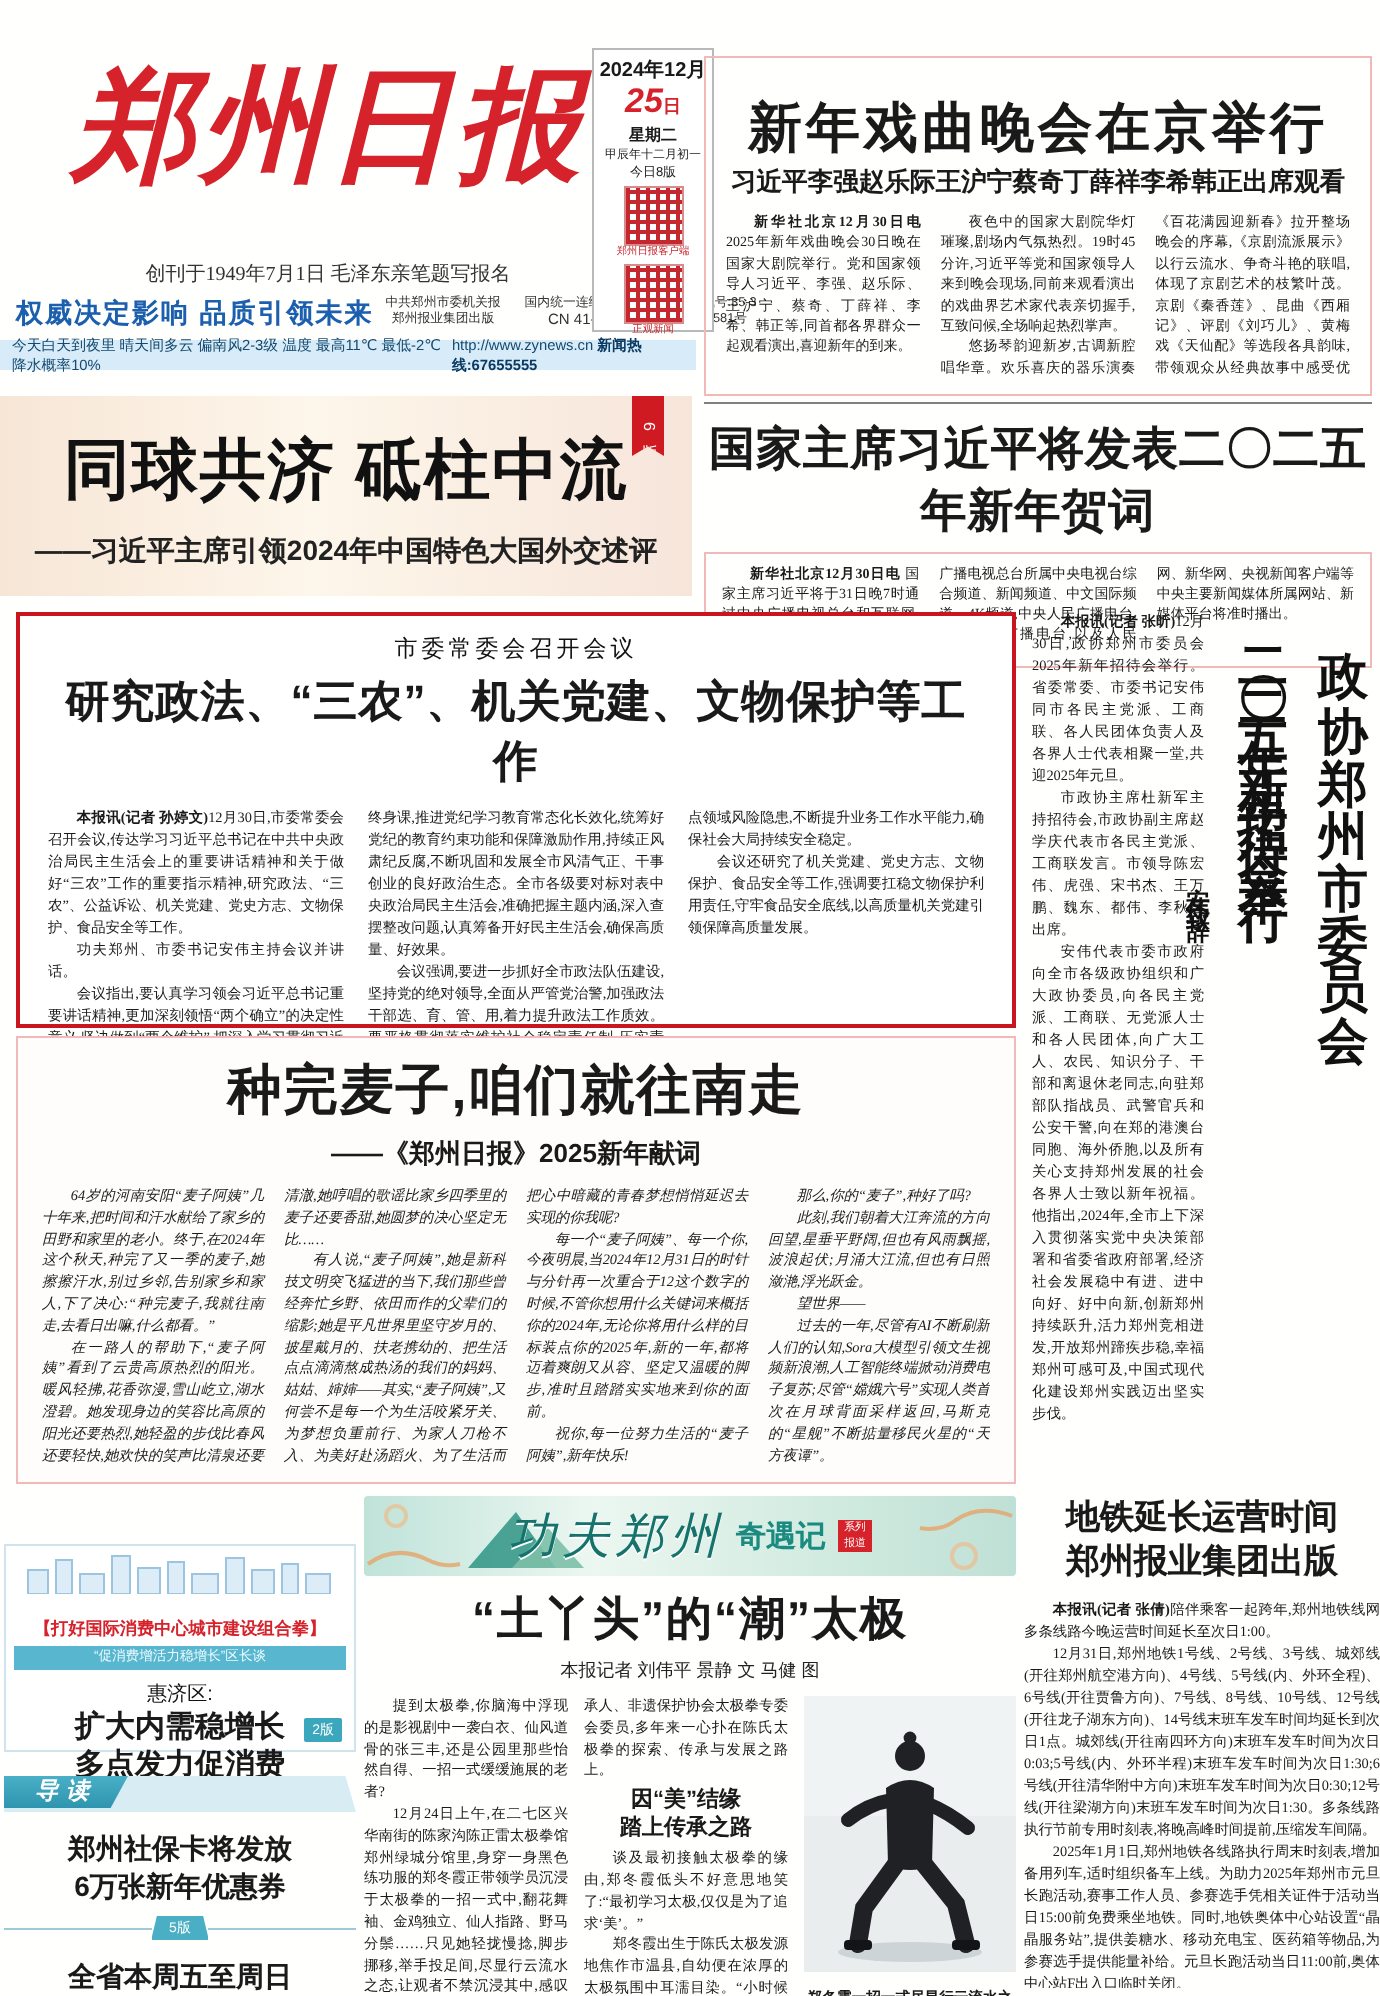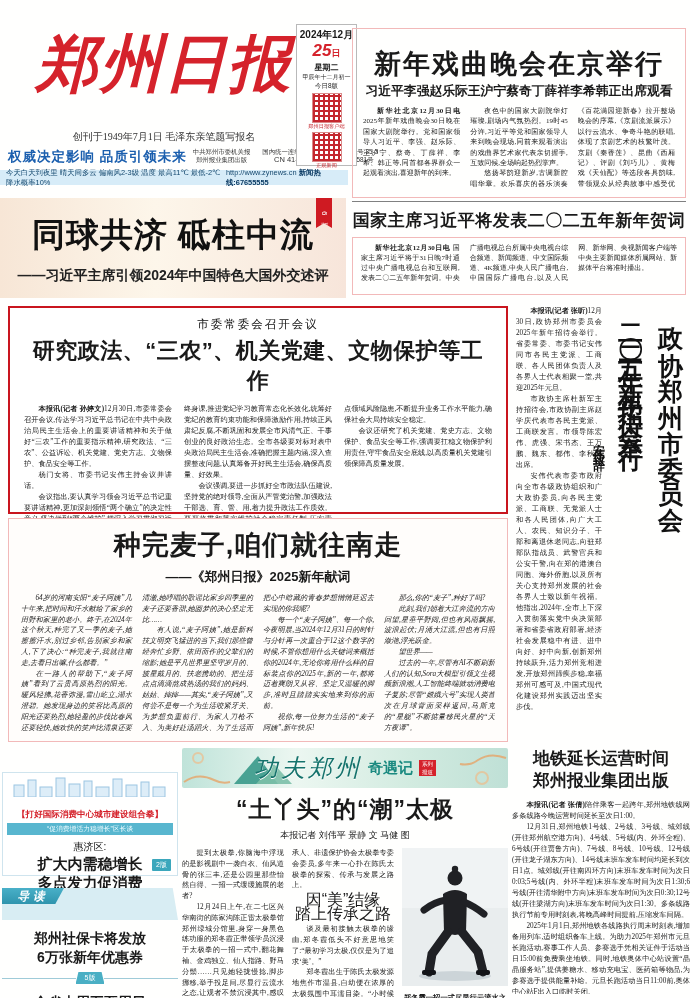--- a/index.html
+++ b/index.html
@@ -51,21 +51,21 @@
   #diplomacy-banner{left:0;top:198px;width:346px;height:100px;
       background:linear-gradient(90deg,#f7e6d6,#fdf6ea 45%,#f7e5da);}
   #diplomacy-title{padding-top:15px;font-size:33px;font-weight:900;text-align:center;letter-spacing:1px;color:#111;}
   #diplomacy-sub{font-size:14px;font-weight:bold;text-align:center;margin-top:9px;color:#222;}
   #ribbon-badge{position:absolute;right:14px;top:0;width:16px;height:30px;background:#cf1a22;color:#fff;
       font-size:8px;writing-mode:vertical-rl;text-align:center;line-height:16px;
       clip-path:polygon(0 0,100% 0,100% 100%,50% 84%,0 100%);}
 
   
   #greeting-box{left:352px;top:201px;width:334px;height:99px;}
-  #greeting-headline{border-top:1px solid #808080;padding-top:7px;font-size:17px;font-weight:900;
+  #greeting-headline{border-top:1px solid #808080;padding-top:7px;font-size:23px;font-weight:900;
       text-align:center;letter-spacing:0.5px;}
   #greeting-body{margin-top:5px;border:1px solid #f2b9b9;padding:5px 8px;height:58px;overflow:hidden;
       column-count:3;column-gap:10px;column-fill:auto;font-size:7px;line-height:10px;box-sizing:border-box;}
 
   
   #committee-box{left:8px;top:306px;width:500px;height:208px;border:2px solid #c9151e;padding:9px 14px;background:#fff;}
   #committee-kicker{font-size:11.5px;text-align:center;letter-spacing:2px;color:#111;}
   #committee-headline{font-size:22px;font-weight:900;text-align:center;margin-top:4px;letter-spacing:0.5px;}
   #committee-body{margin-top:8px;height:132px;overflow:hidden;column-count:3;column-gap:12px;column-fill:auto;
       font-size:7.2px;line-height:11px;}
@@ -91,21 +91,21 @@
   #consumption-title{font-size:8.6px;font-weight:900;color:#d5222b;text-align:center;margin-top:12px;white-space:nowrap;}
   #consumption-bar{height:12px;margin:2px 4px 0;background:#58b6cf;color:#ecfbff;font-size:6.8px;
       text-align:center;line-height:12px;}
   #consumption-kicker{font-size:10px;text-align:center;margin-top:5px;color:#111;}
   .bl-head{font-size:15px;font-weight:900;text-align:center;line-height:19px;}
   .page-chip{position:absolute;right:6px;bottom:4px;background:#3ba7bc;color:#fff;font-size:7px;
       padding:1px 4px;border-radius:1px;}
 
   
   #daodu-box{left:2px;top:888px;width:176px;height:108px;}
-  #daodu-tabrow{height:32px;background:#d8edf3;clip-path:polygon(0 0,97% 0,100% 100%,0 100%);position:relative;}
+  #daodu-tabrow{height:18px;background:#d8edf3;clip-path:polygon(0 0,97% 0,100% 100%,0 100%);position:relative;}
   #daodu-tab{position:absolute;left:0;top:0;width:62px;height:16px;
       background:linear-gradient(#49b0c8,#2f94ad);color:#fff;font-weight:900;font-style:italic;
       font-size:11.5px;text-align:center;line-height:16px;letter-spacing:4px;
       clip-path:polygon(0 0,100% 0,86% 100%,0 100%);}
   .teaser{font-size:14px;font-weight:900;text-align:center;line-height:18.5px;margin-top:9px;}
   .sep-row{display:flex;align-items:center;margin-top:6px;}
   .sep-line{flex:1;height:1px;background:#9fcbd8;}
   .sep-badge{background:#4aafc4;color:#fff;font-size:7px;padding:1px 9px;
       clip-path:polygon(10% 0,90% 0,100% 100%,0 100%);}
 
@@ -116,21 +116,21 @@
   #kungfu-banner-text{position:absolute;left:0;top:0;width:100%;height:100%;display:flex;
       align-items:center;justify-content:center;gap:6px;}
   #kungfu-title{font-size:24px;font-weight:400;font-style:italic;color:#15736c;letter-spacing:3px;
       text-shadow:0 1px 0 #fff;}
   #kungfu-subtitle{font-size:15px;font-weight:900;color:#1b8a80;}
   #kungfu-badge{width:17px;height:16px;background:#d5222b;color:#fff;font-size:5.4px;line-height:8px;text-align:center;}
   #kungfu-headline{font-size:23px;font-weight:900;text-align:center;margin-top:6px;letter-spacing:1px;}
   #kungfu-byline{font-size:9px;text-align:center;margin-top:4px;color:#222;}
   #kungfu-content{margin-top:6px;display:flex;gap:8px;}
   .kf-col{width:102px;height:152px;overflow:hidden;font-size:7.2px;line-height:10.8px;}
-  .kf-sub{font-size:16px;font-weight:400;text-align:center;line-height:14px;margin:2px 0 3px;text-indent:0;}
+  .kf-sub{font-size:11px;font-weight:700;text-align:center;line-height:14px;margin:2px 0 3px;text-indent:0;}
   #kungfu-photo-wrap{width:106px;}
   #kungfu-caption{font-size:7.3px;font-weight:bold;text-align:center;margin-top:3px;line-height:9px;}
 
   
   #metro-box{left:512px;top:748px;width:178px;height:250px;}
   .metro-head{font-size:17px;font-weight:900;text-align:center;line-height:22px;}
   #metro-body{margin-top:8px;height:194px;overflow:hidden;font-size:7.2px;line-height:11px;}
 </style>
 </head>
 <body>
@@ -202,21 +202,21 @@
     <div class="jc" id="greeting-body">
       <p><span class="lead">新华社北京12月30日电</span><span> 国家主席习近平将于31日晚7时通过中央广播电视总台和互联网,发表二〇二五年新年贺词。中央广播电视总台所属中央电视台综合频道、新闻频道、中文国际频道、4K频道,中央人民广播电台,中国国际广播电台,以及人民网、新华网、央视新闻客户端等中央主要新闻媒体所属网站、新媒体平台将准时播出。</span></p>
     </div>
   </div>
 
   <div class="abs" id="committee-box">
     <div class="sans" id="committee-kicker">市委常委会召开会议</div>
     <div class="sans" id="committee-headline">研究政法、“三农”、机关党建、文物保护等工作</div>
     <div class="jc" id="committee-body">
       <p><span class="lead">本报讯(记者 孙婷文)</span><span>12月30日,市委常委会召开会议,传达学习习近平总书记在中共中央政治局民主生活会上的重要讲话精神和关于做好“三农”工作的重要指示精神,研究政法、“三农”、公益诉讼、机关党建、党史方志、文物保护、食品安全等工作。</span></p>
-      <p>杨门女将、市委书记安伟主持会议并讲话。</p>
+      <p>功夫郑州、市委书记安伟主持会议并讲话。</p>
       <p>会议指出,要认真学习领会习近平总书记重要讲话精神,更加深刻领悟“两个确立”的决定性意义,坚决做到“两个维护”,把深入学习贯彻习近平新时代中国特色社会主义思想作为必修课、终身课,推进党纪学习教育常态化长效化,统筹好党纪的教育约束功能和保障激励作用,持续正风肃纪反腐,不断巩固和发展全市风清气正、干事创业的良好政治生态。全市各级要对标对表中央政治局民主生活会,准确把握主题内涵,深入查摆整改问题,认真筹备开好民主生活会,确保高质量、好效果。</p>
       <p>会议强调,要进一步抓好全市政法队伍建设,坚持党的绝对领导,全面从严管党治警,加强政法干部选、育、管、用,着力提升政法工作质效。要严格贯彻落实维护社会稳定责任制,压实责任、完善机制、形成合力,协同联动分析研判重点领域风险隐患,不断提升业务工作水平能力,确保社会大局持续安全稳定。</p>
       <p>会议还研究了机关党建、党史方志、文物保护、食品安全等工作,强调要扛稳文物保护利用责任,守牢食品安全底线,以高质量机关党建引领保障高质量发展。</p>
     </div>
   </div>
 
   <div class="abs jc" id="cppcc-body">
     <p><span class="lead">本报讯(记者 张昕)</span><span>12月30日,政协郑州市委员会2025年新年招待会举行。省委常委、市委书记安伟同市各民主党派、工商联、各人民团体负责人及各界人士代表相聚一堂,共迎2025年元旦。</span></p>
     <p>市政协主席杜新军主持招待会,市政协副主席赵学庆代表市各民主党派、工商联发言。市领导陈宏伟、虎强、宋书杰、王万鹏、魏东、都伟、李秋红出席。</p>
     <p>安伟代表市委市政府向全市各级政协组织和广大政协委员,向各民主党派、工商联、无党派人士和各人民团体,向广大工人、农民、知识分子、干部和离退休老同志,向驻郑部队指战员、武警官兵和公安干警,向在郑的港澳台同胞、海外侨胞,以及所有关心支持郑州发展的社会各界人士致以新年祝福。他指出,2024年,全市上下深入贯彻落实党中央决策部署和省委省政府部署,经济社会发展稳中有进、进中向好、好中向新,创新郑州持续跃升,活力郑州竞相迸发,开放郑州蹄疾步稳,幸福郑州可感可及,中国式现代化建设郑州实践迈出坚实步伐。</p>

